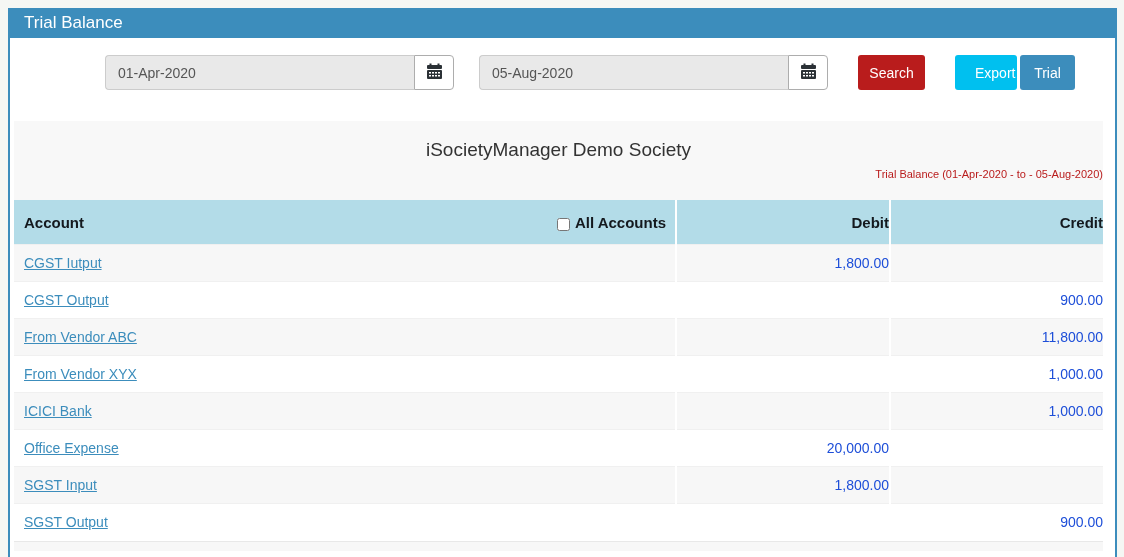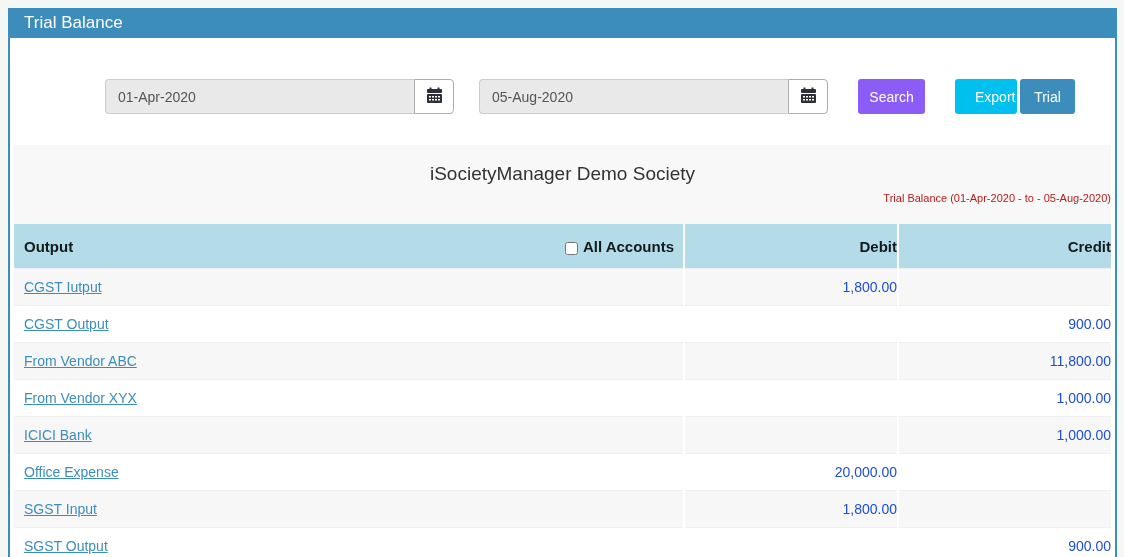--- a/index.html
+++ b/index.html
@@ -1,31 +1,31 @@
 <!DOCTYPE html>
 <html><head>
 <meta charset="utf-8">
 <style>
   html,body{margin:0;padding:0;}
   body{font-family:"Liberation Sans",sans-serif;}
   .page{width:1124px;height:557px;overflow:hidden;background:#f5f7f4;position:relative;}
   .panel{margin:8px 7px 0 8px;width:1105px;border-left:2px solid #3c8dbc;border-right:2px solid #3c8dbc;background:#fff;height:549px;box-sizing:content-box;}
   .panel-header{height:30px;background:#3c8dbc;color:#fff;font-size:17px;line-height:30px;padding-left:14px;}
   
-  .filter-bar{display:flex;align-items:flex-end;padding:17px 0 21px 95px;background:#fff;}
+  .filter-bar{display:flex;align-items:flex-start;padding:17px 0 21px 95px;background:#fff;}
   .input-group{display:flex;height:35px;}
   .date-input{width:296px;background:#e9e9e9;border:1px solid #ccc;border-right:none;border-radius:4px 0 0 4px;font-size:14px;color:#555;padding:0 0 0 12px;outline:none;font-family:"Liberation Sans",sans-serif;}
   .cal-btn{width:40px;background:#fff;border:1px solid #adadad;border-radius:0 4px 4px 0;display:flex;align-items:center;justify-content:center;cursor:pointer;padding:0;}
   .gap25{width:25px;}.gap30{width:30px;}
   .btn{border:none;border-radius:3px;color:#fff;font-size:14px;height:35px;cursor:pointer;font-family:"Liberation Sans",sans-serif;}
-  .btn-search{width:67px;background:#8b5cf6;margin-top:24px;}
+  .btn-search{width:67px;background:#b91c1c;}
   .btn-export{width:62px;background:#00c0ef;margin-right:3px;padding-left:20px;}
   .btn-print{width:55px;background:#3c8dbc;}
   
-  .report{margin:10px 4px 0 4px;background:#f8f8f8;padding-top:18px;}
+  .report{margin:10px 12px 0 4px;background:#f8f8f8;padding-top:18px;}
   .report-title{text-align:center;font-size:19px;color:#333;margin:0 0 7px 0;font-weight:normal;}
   .report-subtitle{text-align:right;font-size:11px;color:#b91c1c;margin:0 0 20px 0;}
   table{width:100%;border-collapse:collapse;font-size:14px;table-layout:fixed;}
   th{background:#b3dce8;height:42px;color:#14191e;font-size:15px;}
   .c-account{width:auto;text-align:left;padding-left:10px;}
   .c-num{width:211px;text-align:right;padding-right:0;}
   th.c-num{border-left:2px solid #fff;}
   td.c-num{border-left:2px solid #fff;color:#1d4ed8;}
   .th-account-flex{display:flex;align-items:center;justify-content:space-between;padding-right:8px;}
   .all-accounts{display:flex;align-items:flex-end;font-weight:bold;}
@@ -101,21 +101,21 @@
 
     <div class="report">
       <h2 class="report-title">iSocietyManager Demo Society</h2>
       <div class="report-subtitle">Trial Balance (01-Apr-2020 - to - 05-Aug-2020)</div>
 
       <table>
         <thead>
           <tr>
             <th class="c-account">
               <div class="th-account-flex">
-                <span>Output</span>
+                <span>Account</span>
                 <label class="all-accounts">
                   <input type="checkbox" style="">
                   <span>All Accounts</span>
                 </label>
               </div>
             </th>
             <th class="c-num">Debit</th>
             <th class="c-num">Credit</th>
           </tr>
         </thead>

